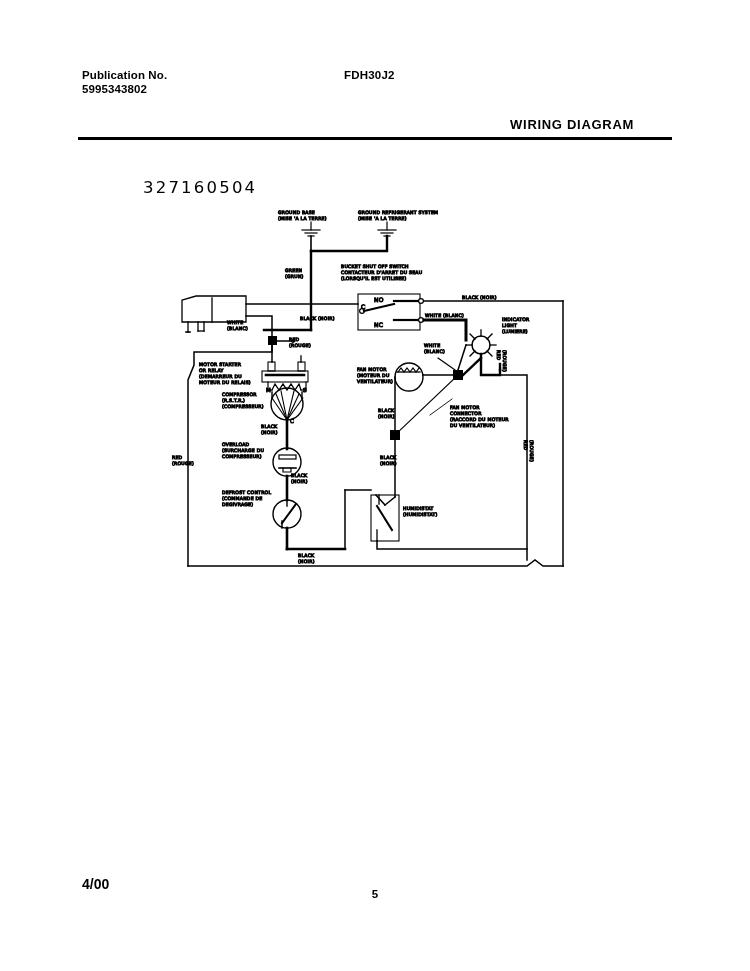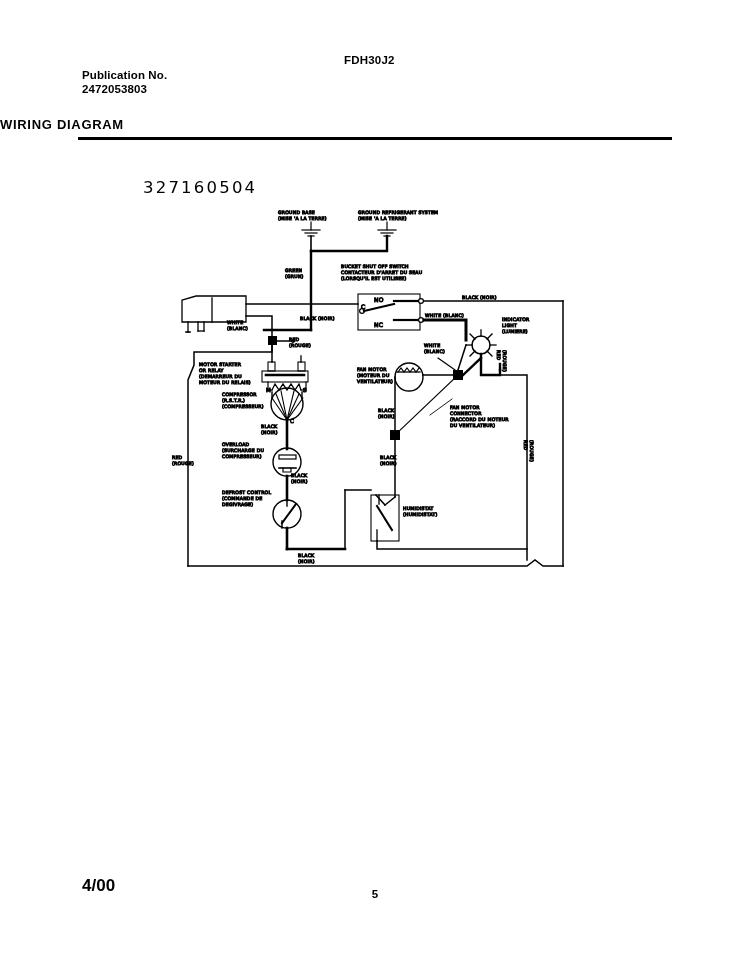--- a/index.html
+++ b/index.html
@@ -13,43 +13,43 @@
   }
   .page { position:absolute; inset:0;border-radius:26px; }
 
   
   .pub-block {
     position:absolute; left:82px; top:68px;
     font-size:11.5px; line-height:14px; font-weight:600;
     letter-spacing:.1px;
   }
   .model-no {
-    position:absolute; left:344px; top:54px;
+    position:absolute; left:344px; top:69px;
     font-size:11.5px; font-weight:600; letter-spacing:.2px;
   }
   .doc-title {
     position:absolute; left:0; top:117px; width:634px;
-    text-align:left; font-size:13px; font-weight:bold;
+    text-align:right; font-size:13px; font-weight:bold;
     letter-spacing:.7px;
   }
   .rule {
     position:absolute; left:78px; top:137px; width:594px; height:3px;
     background:#000;
   }
   .drawing-no {
     position:absolute; left:143px; top:178px;
     font-size:16.5px; letter-spacing:2.2px; font-weight:400;
     font-family:"DejaVu Sans", sans-serif;
     text-align:center;
   }
 
   
   .rev-date {
     position:absolute; left:82px; top:876px;
-    font-size:17px; font-weight:600;
+    font-size:14px; font-weight:600;
   }
   .page-no {
     position:absolute; left:0; top:888px; width:750px;
     text-align:center; font-size:11.5px; font-weight:600;
   }
 
   
   .diagram { position:absolute; left:0; top:0; width:750px; height:971px; }
   svg { display:block; }
   text.lbl {
@@ -59,21 +59,21 @@
     fill:#000;
   }
 </style>
 </head>
 <body>
 
 <div class="page">
 
   <div class="pub-block">
     <div>Publication No.</div>
-    <div>2472053803</div>
+    <div>5995343802</div>
   </div>
 
   <div class="model-no">FDH30J2</div>
   <div class="doc-title">WIRING DIAGRAM</div>
   <div class="rule"></div>
   <div class="drawing-no">327160504</div>
 
   <div class="diagram">
   <svg width="750" height="971" viewBox="0 0 750 971" xmlns="http://www.w3.org/2000/svg" stroke="#000" fill="none" stroke-linecap="square" stroke-linejoin="miter">
 

